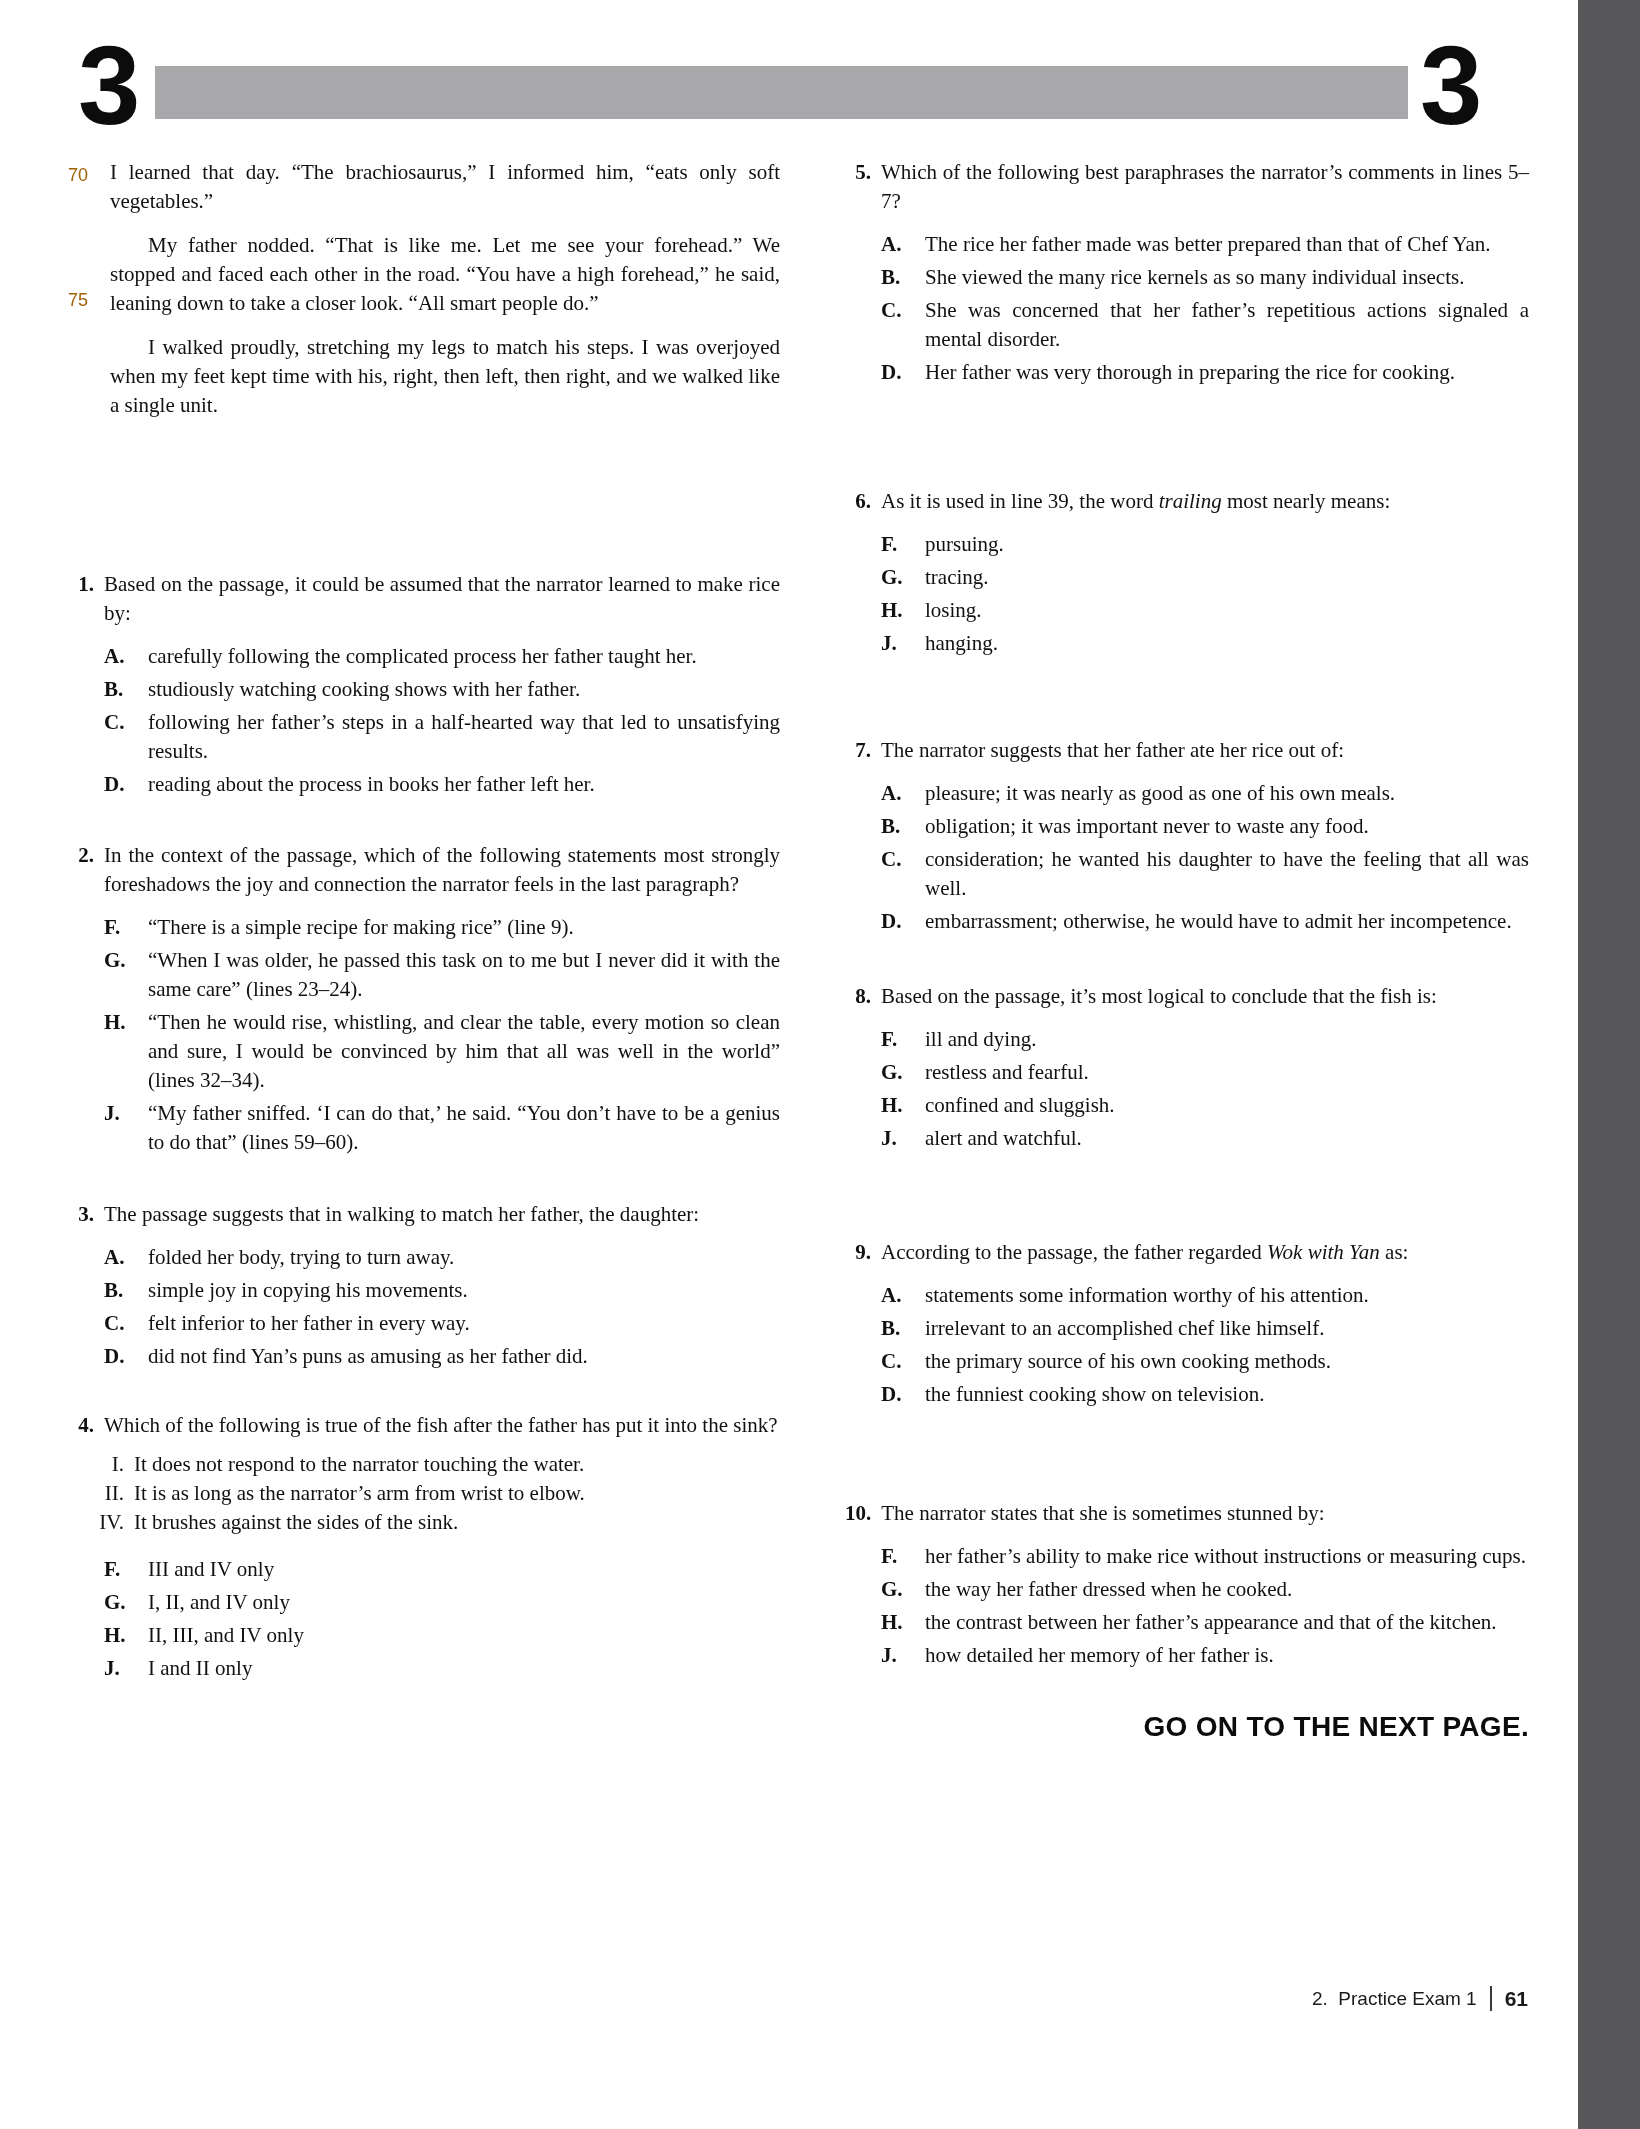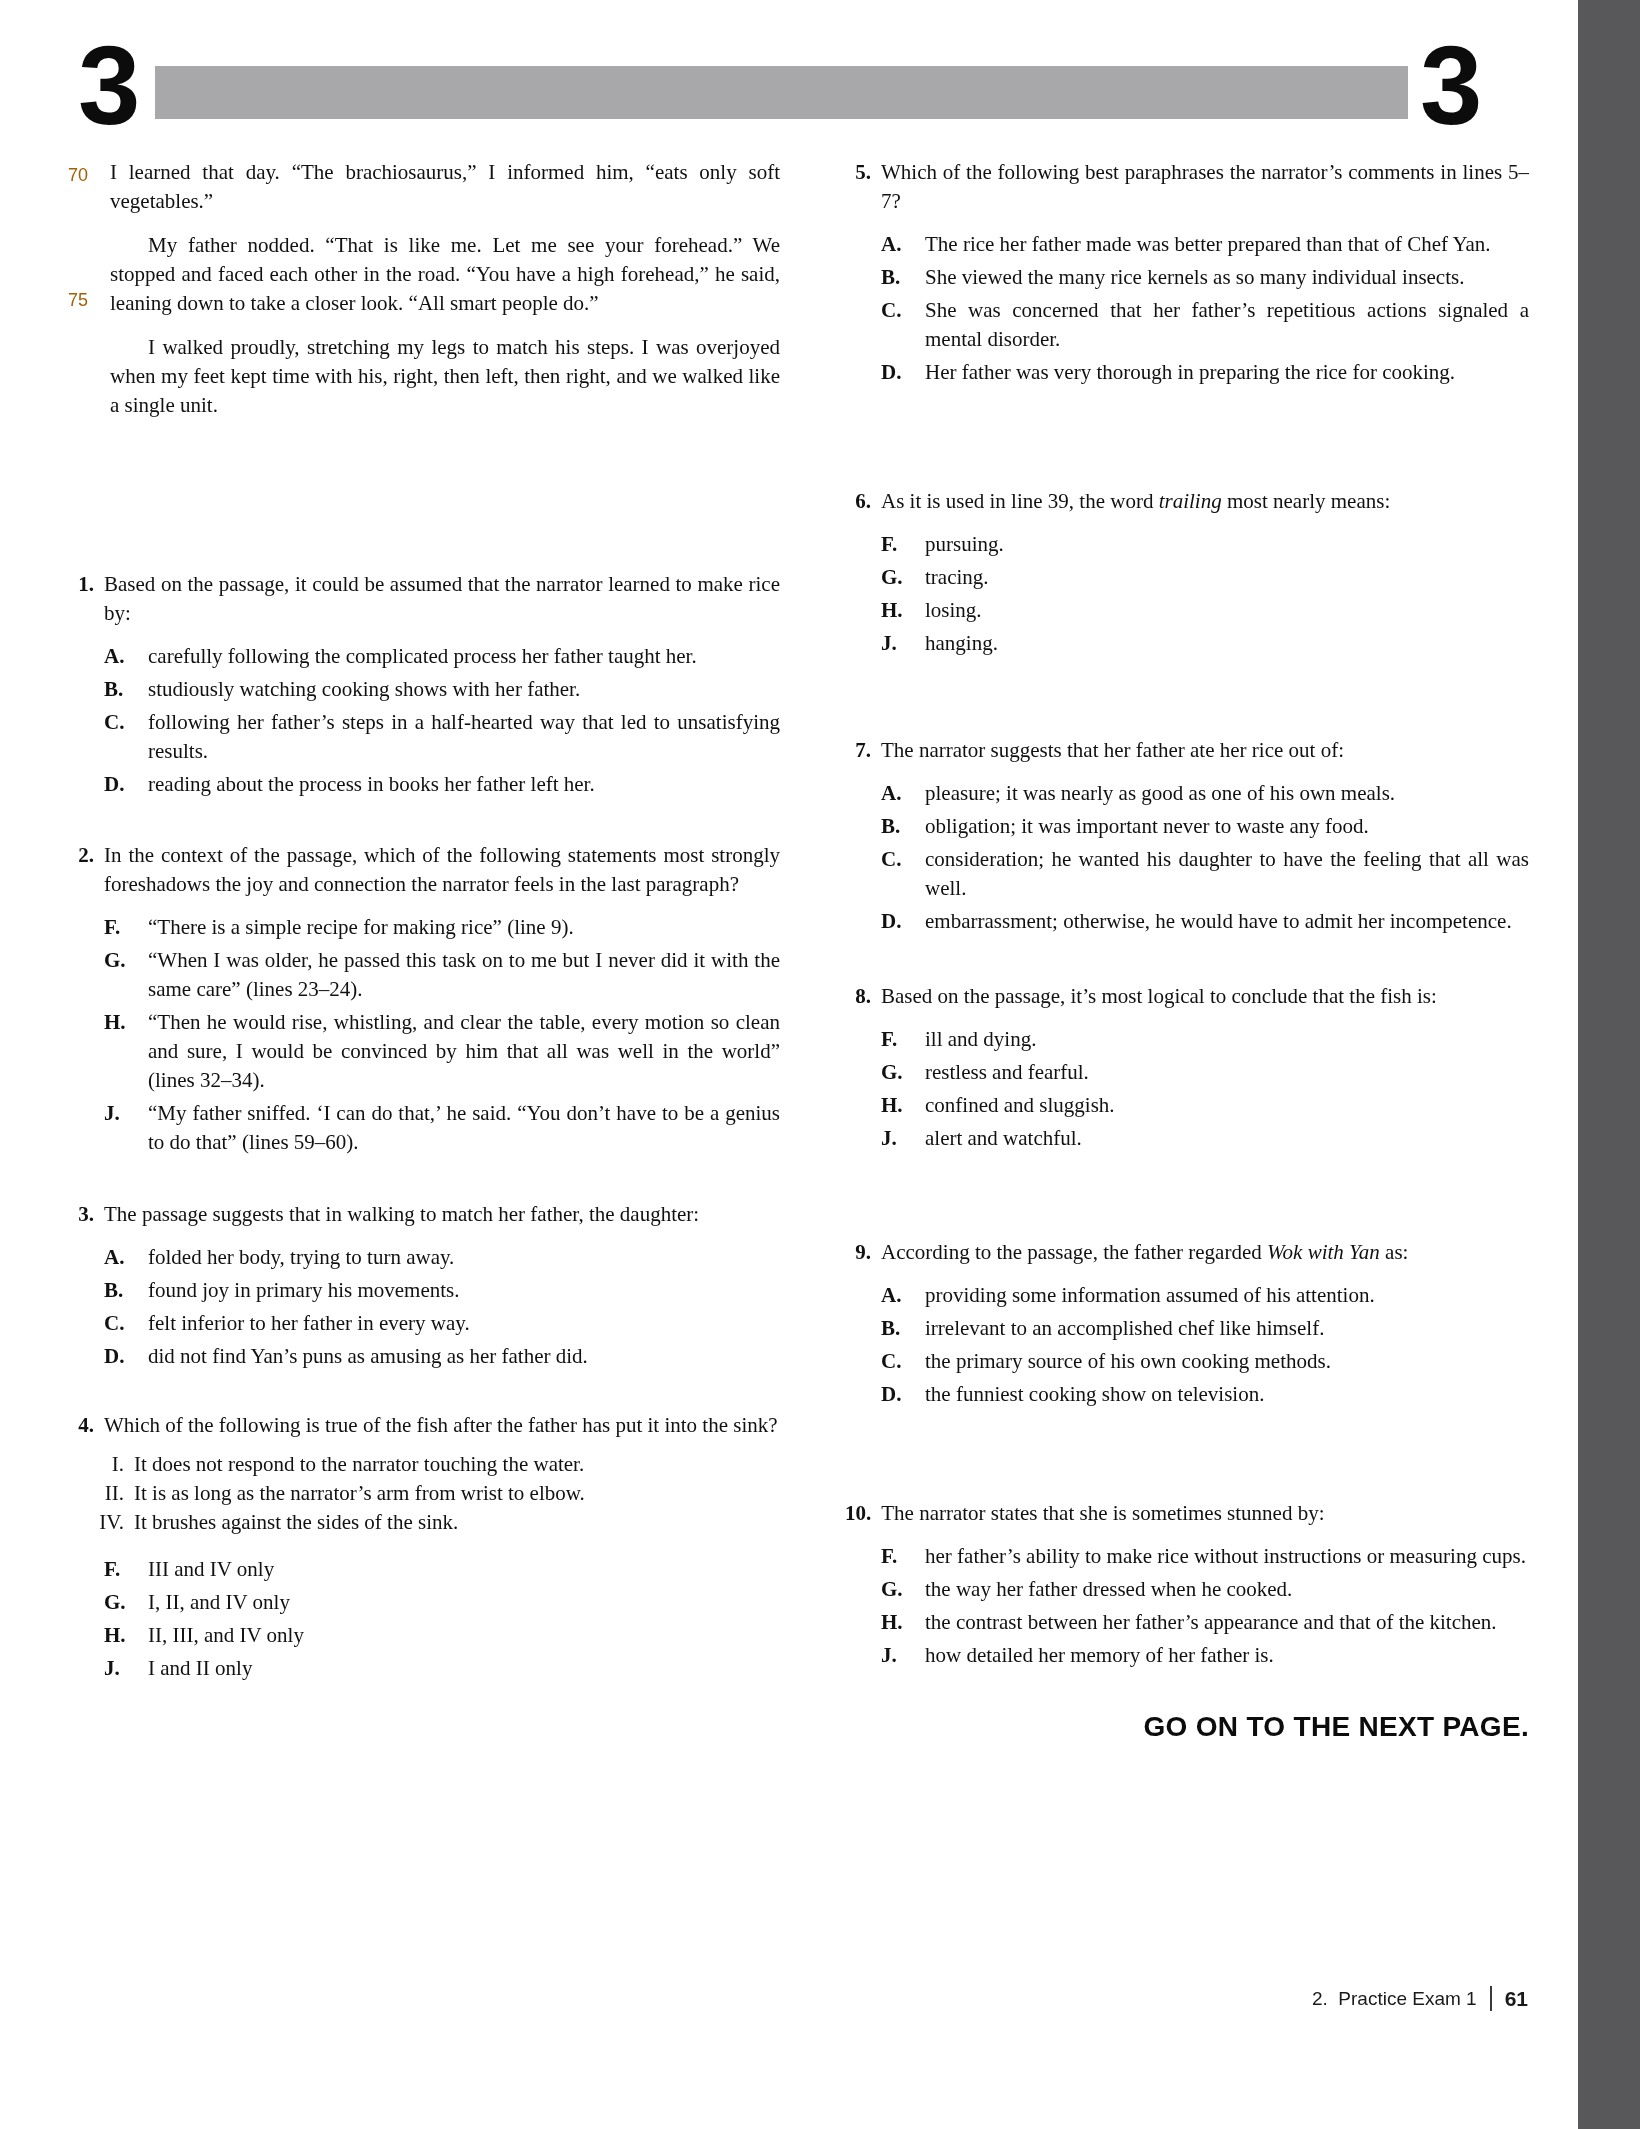--- a/index.html
+++ b/index.html
@@ -184,21 +184,21 @@
               <span class="q-num">3.</span>
               <div class="q-stem"><span>The passage suggests that in walking to match her father, the daughter:</span></div>
             </div>
             <div class="options">
               <div class="option">
                 <span class="opt-letter">A.</span>
                 <div class="opt-text">folded her body, trying to turn away.</div>
               </div>
               <div class="option">
                 <span class="opt-letter">B.</span>
-                <div class="opt-text">found joy in primary his movements.</div>
+                <div class="opt-text">simple joy in copying his movements.</div>
               </div>
               <div class="option">
                 <span class="opt-letter">C.</span>
                 <div class="opt-text">felt inferior to her father in every way.</div>
               </div>
               <div class="option">
                 <span class="opt-letter">D.</span>
                 <div class="opt-text">did not find Yan’s puns as amusing as her father did.</div>
               </div>
             </div>
@@ -343,21 +343,21 @@
             </div>
           </div>
           <div class="question" style="margin-top: 85px;">
             <div class="q-row">
               <span class="q-num">9.</span>
               <div class="q-stem"><span>According to the passage, the father regarded </span><i>Wok with Yan</i><span> as:</span></div>
             </div>
             <div class="options">
               <div class="option">
                 <span class="opt-letter">A.</span>
-                <div class="opt-text">providing some information assumed of his attention.</div>
+                <div class="opt-text">statements some information worthy of his attention.</div>
               </div>
               <div class="option">
                 <span class="opt-letter">B.</span>
                 <div class="opt-text">irrelevant to an accomplished chef like himself.</div>
               </div>
               <div class="option">
                 <span class="opt-letter">C.</span>
                 <div class="opt-text">the primary source of his own cooking methods.</div>
               </div>
               <div class="option">

